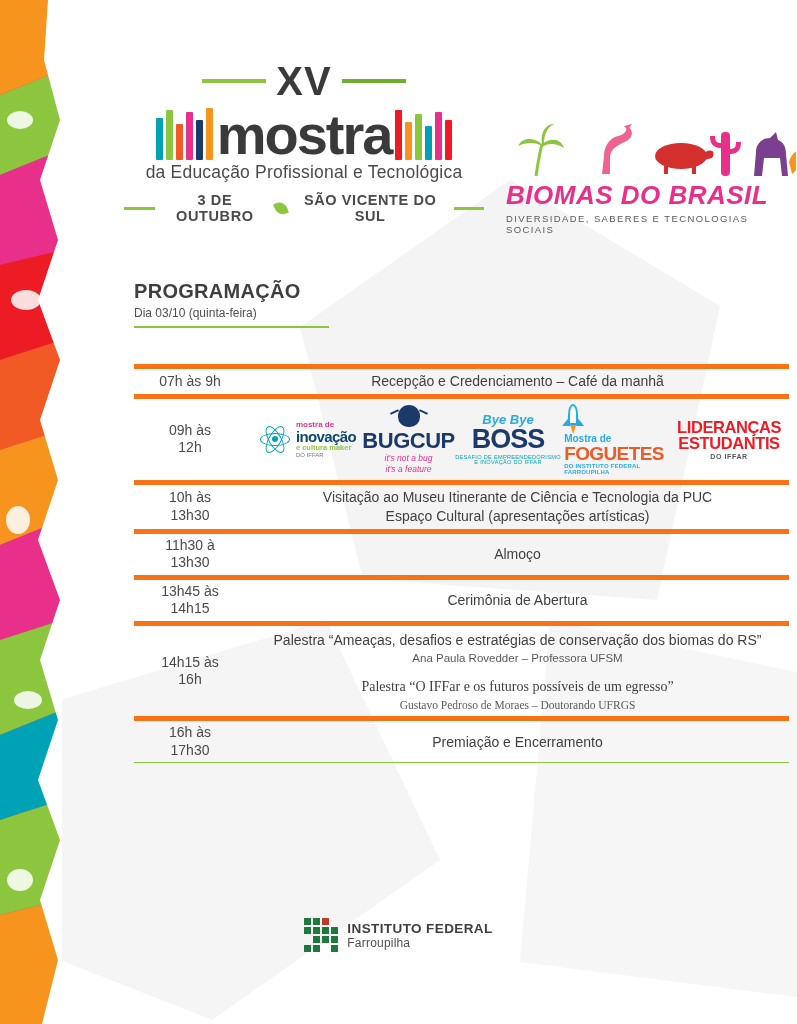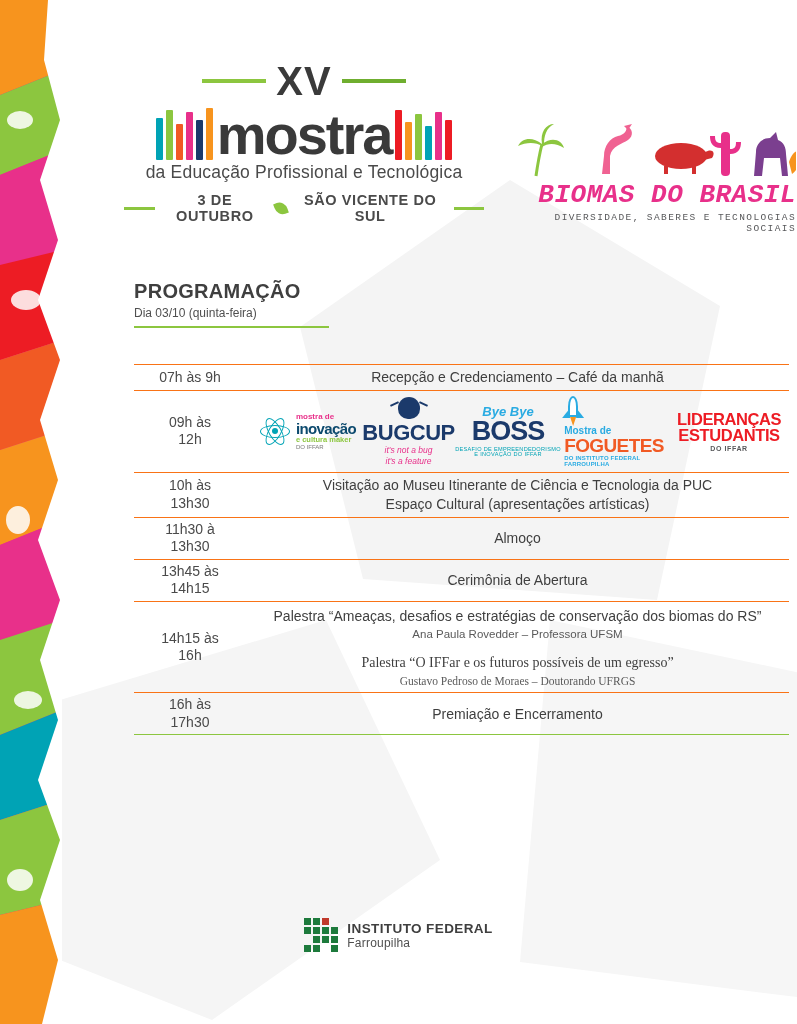--- a/index.html
+++ b/index.html
@@ -87,21 +87,21 @@
   .date-dash { width: 34px; height: 3px; background: #8cc63f; }
   .date-text {
     font-size: 14.5px; font-weight: bold; color: #4a4a4a; letter-spacing: 0.6px;
   }
   .leaf {
     display: inline-block; width: 13px; height: 13px; background: #8cc63f;
     border-radius: 0 70% 0 70%; transform: rotate(-20deg);
   }
 
   .biomas-logo {
-    position: absolute; left: 470px; top: 118px; width: 290px; text-align: right; font-family: Liberation Mono, monospace;
+    position: absolute; left: 470px; top: 118px; width: 290px; text-align: left;
   }
   .biomas-icons {
     position: relative; height: 62px;
   }
   .biomas-title {
     font-size: 26px; font-weight: bold; color: #e8308a; letter-spacing: 0.5px;
     font-style: italic;
   }
   .biomas-sub {
     font-size: 9.5px; color: #58595b; letter-spacing: 1.4px; margin-top: 2px;
@@ -115,21 +115,21 @@
   .prog-sub { font-size: 12px; color: #4f4f4f; margin-top: 3px; }
   .prog-rule { width: 195px; height: 2px; background: #8cc63f; margin-top: 6px; }
 
   
   table.schedule {
     width: 655px; margin: 36px 0 0 98px;
     border-collapse: collapse;
     table-layout: fixed;
   }
   table.schedule td {
-    border-top: 1px solid #f97316;
+    border-top: 5px solid #f97316;
     vertical-align: middle;
     padding: 3px 4px;
   }
   table.schedule tr:last-child td { border-bottom: 1px solid #8cc63f; }
   td.time {
     width: 112px; text-align: center;
     font-size: 14px; color: #4a4a4a; line-height: 1.25;
   }
   td.desc {
     text-align: center; font-size: 14px; color: #3f3f3f; line-height: 1.35;

